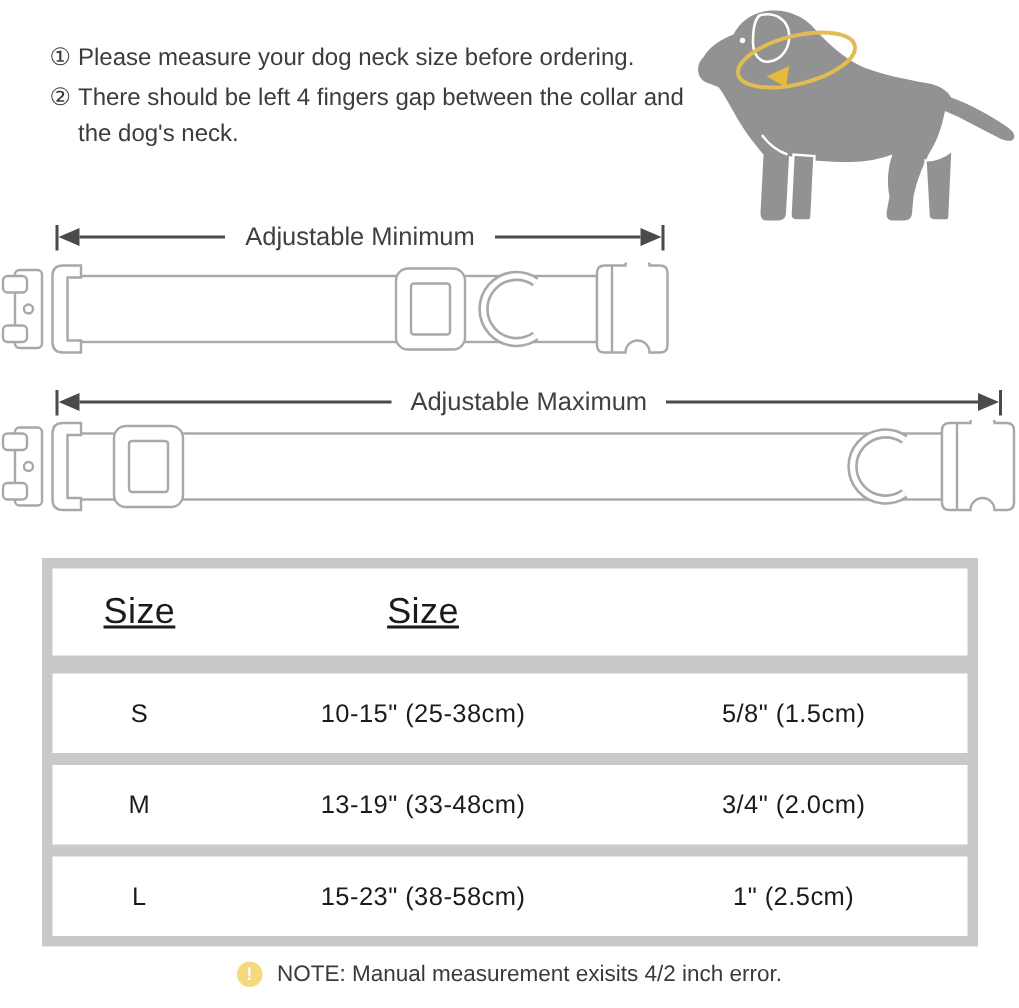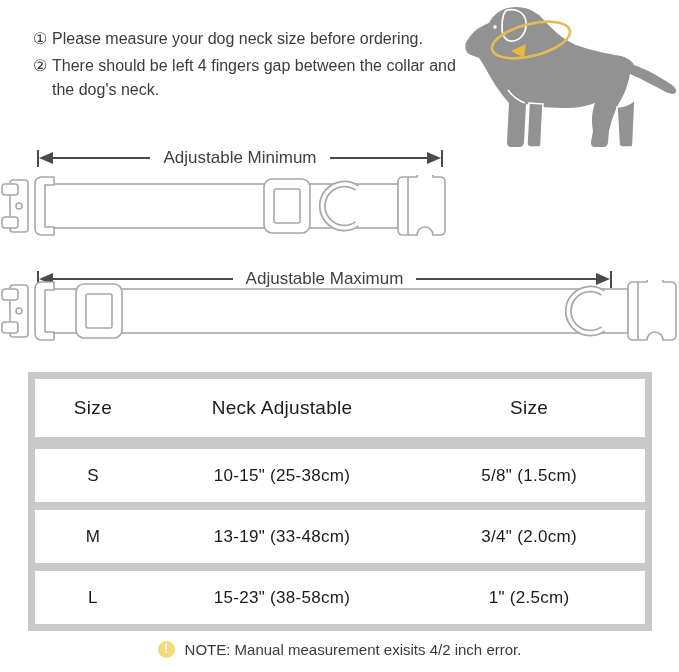--- a/index.html
+++ b/index.html
@@ -18,32 +18,32 @@
   .dog-wrap { position:absolute; left:459px; top:0; width:220px; height:150px; }
 
   
   .dim-arrow { position:absolute; display:flex; align-items:center; height:22px; color:#4a4a4a; }
   .dim-endbar { width:2px; height:17px; background:#4a4a4a; }
   .dim-head-left { width:0; height:0; border-top:6px solid transparent; border-bottom:6px solid transparent; border-right:14px solid #4a4a4a; }
   .dim-head-right { width:0; height:0; border-top:6px solid transparent; border-bottom:6px solid transparent; border-left:14px solid #4a4a4a; }
   .dim-line { flex:1; height:2px; background:#4a4a4a; }
   .dim-label { padding:0 13px; white-space:nowrap; font-size:17px; color:#404040; }
   .min-arrow { left:37px; top:147px; width:406px; }
-  .max-arrow { left:37px; top:268px; width:575px;justify-content:flex-end; }
+  .max-arrow { left:37px; top:257px; width:631px;justify-content:flex-end; }
 
   .collar-min { position:absolute; left:0; top:175px; }
   .collar-max { position:absolute; left:0; top:280px; }
 
   
   .size-table { position:absolute; left:28px; top:372px; width:624px; background:#c9c9c9; padding:7px; box-sizing:border-box; }
   .t-row { background:#ffffff; display:grid; grid-template-columns:19% 43% 38%; align-items:center; height:53px; margin-bottom:8px; }
   .t-row:last-child { margin-bottom:0; }
   .t-header { height:58px; margin-bottom:12px; }
   .t-cell { text-align:center; font-size:17px; color:#1b1b1b; letter-spacing:0.3px; }
-  .t-header .t-cell { font-size:19px; }
+  .t-header .t-cell { font-size:24px;text-decoration:underline; }
 
   
   .note { position:absolute; left:0; right:0; top:641px; display:flex; justify-content:center; align-items:center; gap:10px; font-size:15px; color:#3a3a3a; }
   .note-icon { width:17px; height:17px; border-radius:50%; background:#f6d87d; color:#ffffff; font-weight:bold; font-size:12px; line-height:17px; text-align:center; flex:0 0 17px; }
 </style>
 </head>
 <body>
 
 <div class="page">
 
@@ -145,21 +145,20 @@
       <g>
         <path d="M633,2 L647,2 A8,8 0 0 1 663,2 L671,2 Q676,2 676,7 L676,55 Q676,60 671,60 L663,60 A8,8 0 0 0 647,60 L633,60 Q628,60 628,55 L628,7 Q628,2 633,2 Z"></path>
         <line x1="638" y1="2" x2="638" y2="60"></line>
       </g>
     </g>
   </svg>
 
   <div class="size-table">
     <div class="t-row t-header">
       <div class="t-cell">Size</div>
-      <div class="t-cell">Neck Adjustable</div>
       <div class="t-cell">Size</div>
     </div>
     <div class="t-row">
       <div class="t-cell">S</div>
       <div class="t-cell">10-15" (25-38cm)</div>
       <div class="t-cell">5/8" (1.5cm)</div>
     </div>
     <div class="t-row">
       <div class="t-cell">M</div>
       <div class="t-cell">13-19" (33-48cm)</div>

